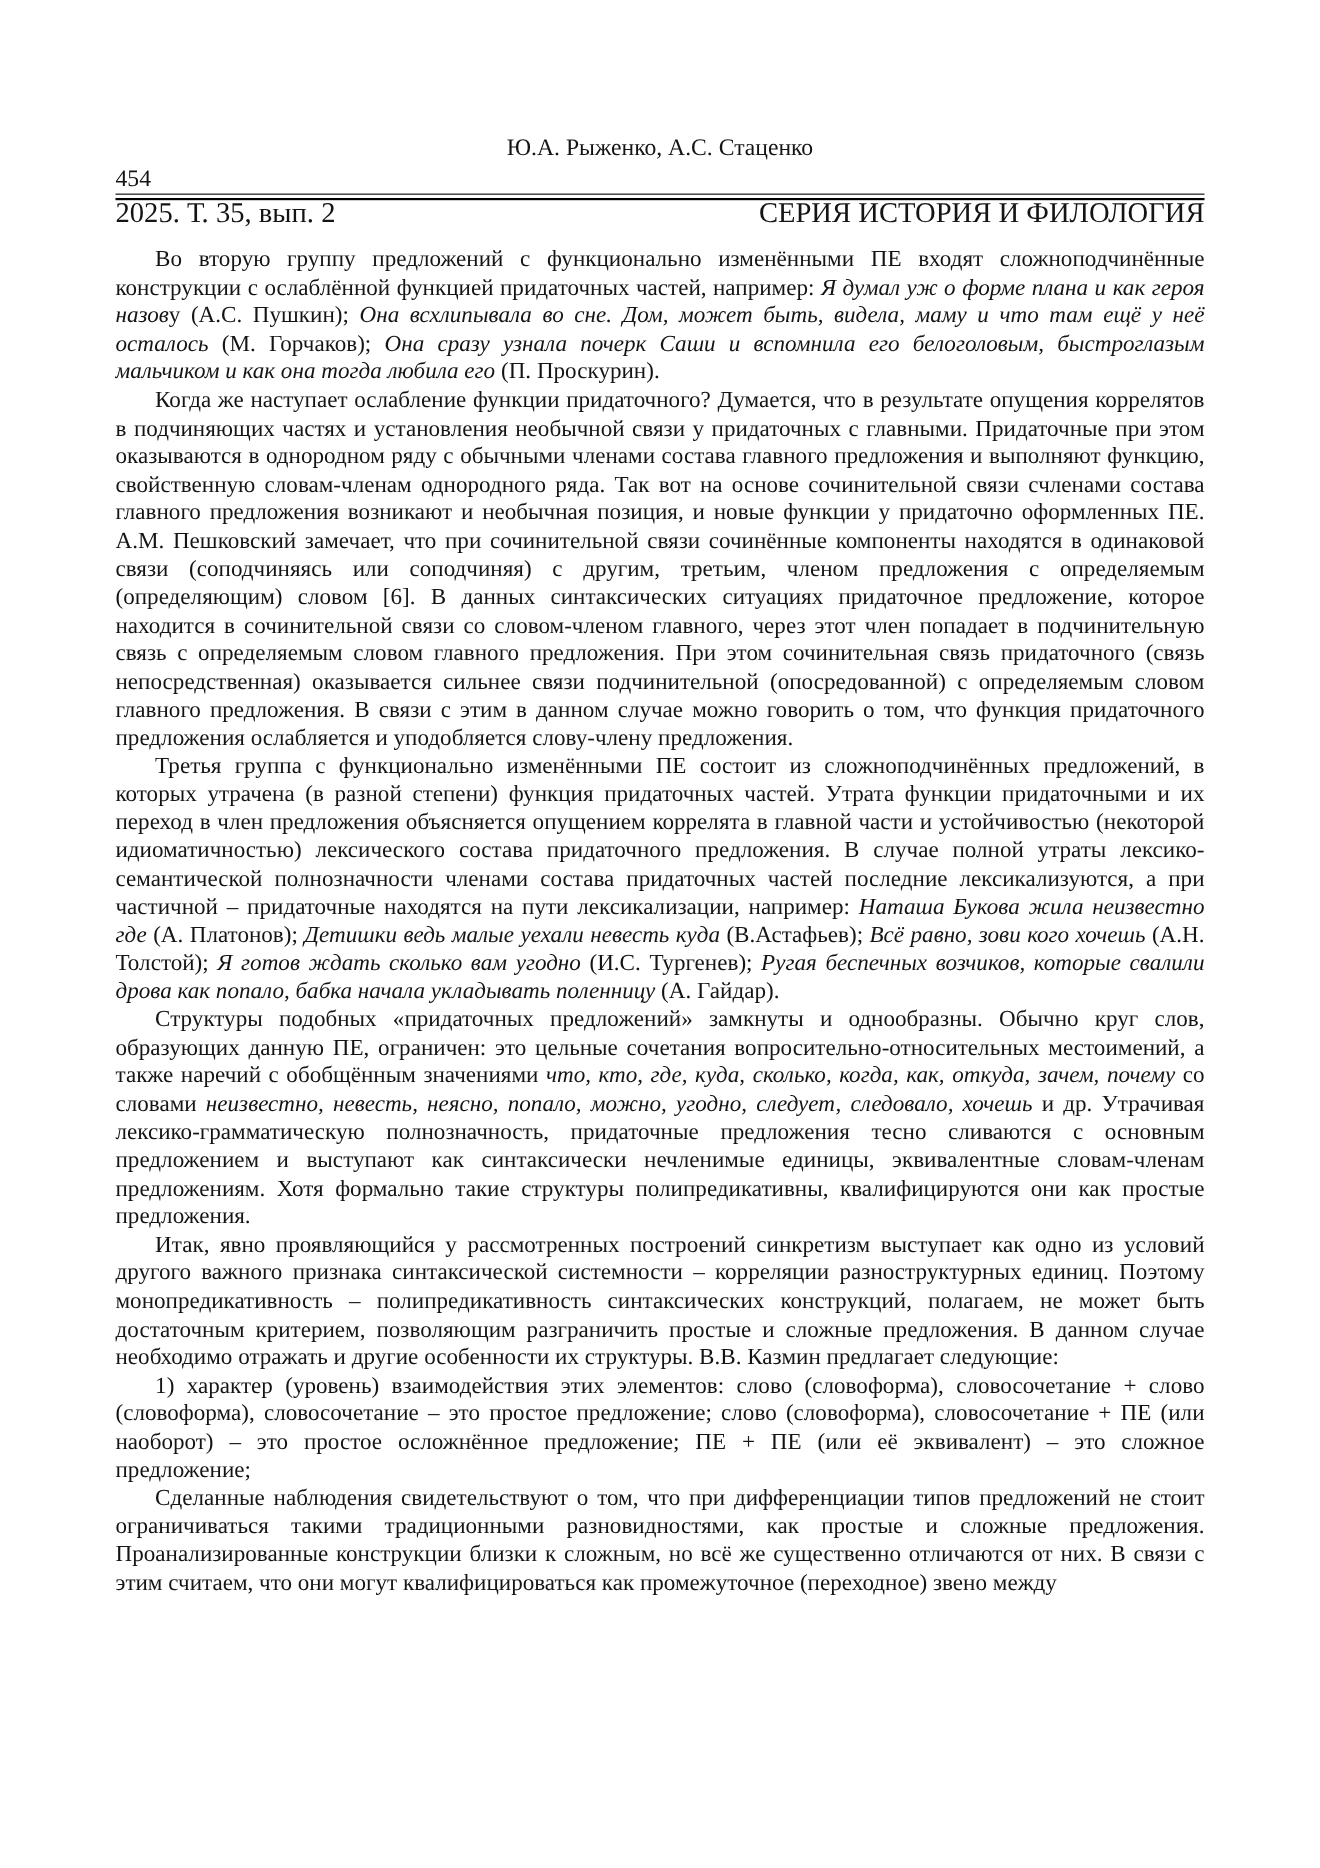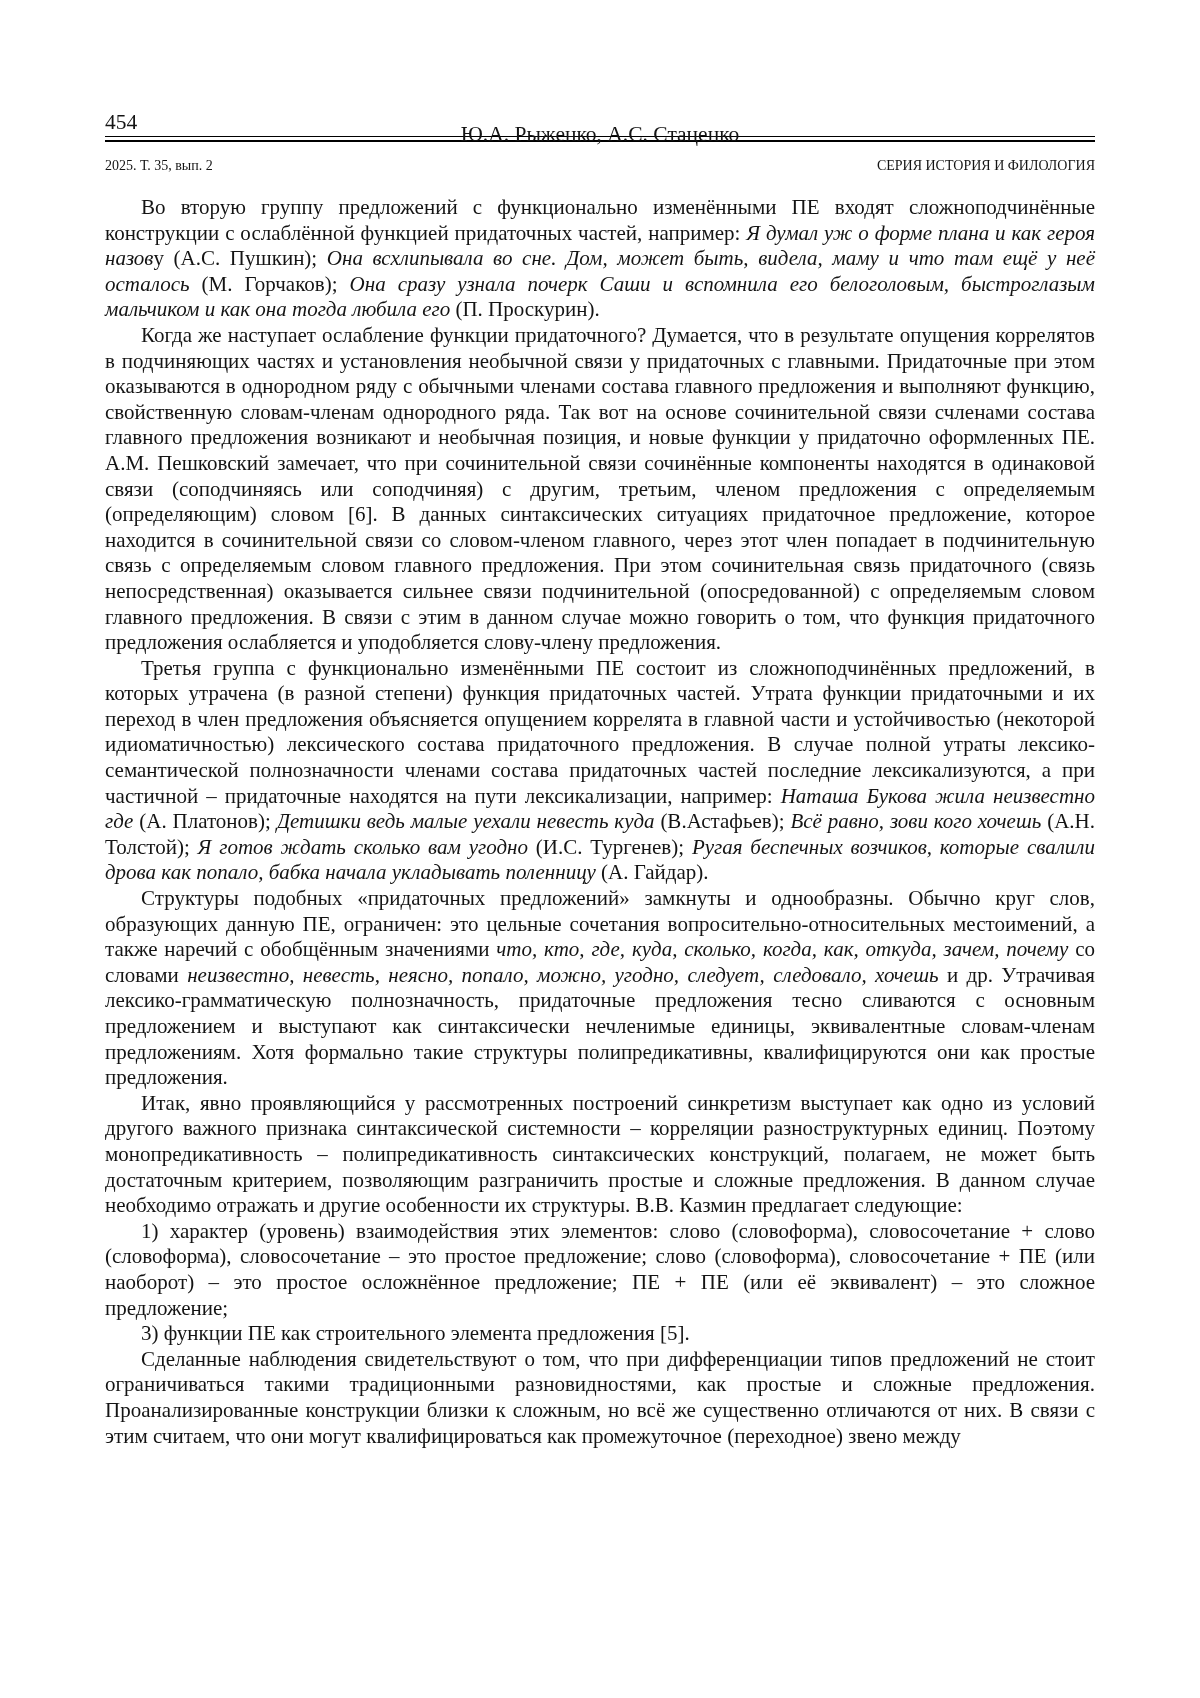--- a/index.html
+++ b/index.html
@@ -23,39 +23,40 @@
     width: 990px;
   }
   .head-row-1 {
     position: relative;
     font-size: 21.5px;
     line-height: 24px;
     white-space: nowrap;
   }
   .head-page-num {
     display: inline-block;
+    margin-top: 40px;
   }
   .head-authors {
     position: absolute;
     left: 0;
     right: 0;
     top: 12px;
     text-align: center;
   }
   .head-rule {
     height: 3px;
     border-top: 1px solid #000;
     border-bottom: 2px solid #000;
     margin-top: 2px;
   }
   .head-row-2 {
     display: flex;
     justify-content: space-between;
-    margin-top: 12px;
-    font-size: 14px;
+    margin-top: 0;
+    font-size: 26px;
     line-height: 23px;
   }
   .article-body {
     margin-top: 18px;
     font-size: 21px;
     line-height: 25.6px;
     text-align: justify;
   }
   .article-body p {
     margin: 0;
@@ -84,18 +85,17 @@
       <span>СЕРИЯ ИСТОРИЯ И ФИЛОЛОГИЯ</span>
     </div>
 
     <div class="article-body">
         <p><span>Во вторую группу предложений с функционально изменёнными ПЕ входят сложноподчинённые конструкции с ослаблённой функцией придаточных частей, например: </span><span class="it">Я думал уж о форме плана и как героя назов</span><span>у (А.С. Пушкин); </span><span class="it">Она всхлипывала во сне. Дом, может быть, видела, маму и что там ещё у неё осталось</span><span> (М. Горчаков); </span><span class="it">Она сразу узнала почерк Саши и вспомнила его белоголовым, быстроглазым мальчиком и как она тогда любила его</span><span> (П. Проскурин).</span></p>
         <p><span>Когда же наступает ослабление функции придаточного? Думается, что в результате опущения коррелятов в подчиняющих частях и установления необычной связи у придаточных с главными. Придаточные при этом оказываются в однородном ряду с обычными членами состава главного предложения и выполняют функцию, свойственную словам-членам однородного ряда. Так вот на основе сочинительной связи счленами состава главного предложения возникают и необычная позиция, и новые функции у придаточно оформленных ПЕ. А.М. Пешковский замечает, что при сочинительной связи сочинённые компоненты находятся в одинаковой связи (соподчиняясь или соподчиняя) с другим, третьим, членом предложения с определяемым (определяющим) словом [6]. В данных синтаксических ситуациях придаточное предложение, которое находится в сочинительной связи со словом-членом главного, через этот член попадает в подчинительную связь с определяемым словом главного предложения. При этом сочинительная связь придаточного (связь непосредственная) оказывается сильнее связи подчинительной (опосредованной) с определяемым словом главного предложения. В связи с этим в данном случае можно говорить о том, что функция придаточного предложения ослабляется и уподобляется слову-члену предложения.</span></p>
         <p><span>Третья группа с функционально изменёнными ПЕ состоит из сложноподчинённых предложений, в которых утрачена (в разной степени) функция придаточных частей. Утрата функции придаточными и их переход в член предложения объясняется опущением коррелята в главной части и устойчивостью (некоторой идиоматичностью) лексического состава придаточного предложения. В случае полной утраты лексико-семантической полнозначности членами состава придаточных частей последние лексикализуются, а при частичной – придаточные находятся на пути лексикализации, например: </span><span class="it">Наташа Букова жила неизвестно где</span><span> (А. Платонов); </span><span class="it">Детишки ведь малые уехали невесть куда</span><span> (В.Астафьев); </span><span class="it">Всё равно, зови кого хочешь</span><span> (А.Н. Толстой); </span><span class="it">Я готов ждать сколько вам угодно</span><span> (И.С. Тургенев); </span><span class="it">Ругая беспечных возчиков, которые свалили дрова как попало, бабка начала укладывать поленницу</span><span> (А. Гайдар).</span></p>
         <p><span>Структуры подобных «придаточных предложений» замкнуты и однообразны. Обычно круг слов, образующих данную ПЕ, ограничен: это цельные сочетания вопросительно-относительных местоимений, а также наречий с обобщённым значениями </span><span class="it">что, кто, где, куда, сколько, когда, как, откуда, зачем, почему</span><span> со словами </span><span class="it">неизвестно, невесть, неясно, попало, можно, угодно, следует, следовало, хочешь</span><span> и др. Утрачивая лексико-грамматическую полнозначность, придаточные предложения тесно сливаются с основным предложением и выступают как синтаксически нечленимые единицы, эквивалентные словам-членам предложениям. Хотя формально такие структуры полипредикативны, квалифицируются они как простые предложения.</span></p>
         <p><span>Итак, явно проявляющийся у рассмотренных построений синкретизм выступает как одно из условий другого важного признака синтаксической системности – корреляции разноструктурных единиц. Поэтому монопредикативность – полипредикативность синтаксических конструкций, полагаем, не может быть достаточным критерием, позволяющим разграничить простые и сложные предложения. В данном случае необходимо отражать и другие особенности их структуры. В.В. Казмин предлагает следующие:</span></p>
         <p><span>1) характер (уровень) взаимодействия этих элементов: слово (словоформа), словосочетание + слово (словоформа), словосочетание – это простое предложение; слово (словоформа), словосочетание + ПЕ (или наоборот) – это простое осложнённое предложение; ПЕ + ПЕ (или её эквивалент) – это сложное предложение;</span></p>
-        <p><span>3) функции ПЕ как строительного элемента предложения [5].</span></p>
         <p><span>Сделанные наблюдения свидетельствуют о том, что при дифференциации типов предложений не стоит ограничиваться такими традиционными разновидностями, как простые и сложные предложения. Проанализированные конструкции близки к сложным, но всё же существенно отличаются от них. В связи с этим считаем, что они могут квалифицироваться как промежуточное (переходное) звено между</span></p>
       </div>
 
   </div>
 </div>
 
 </body></html>

